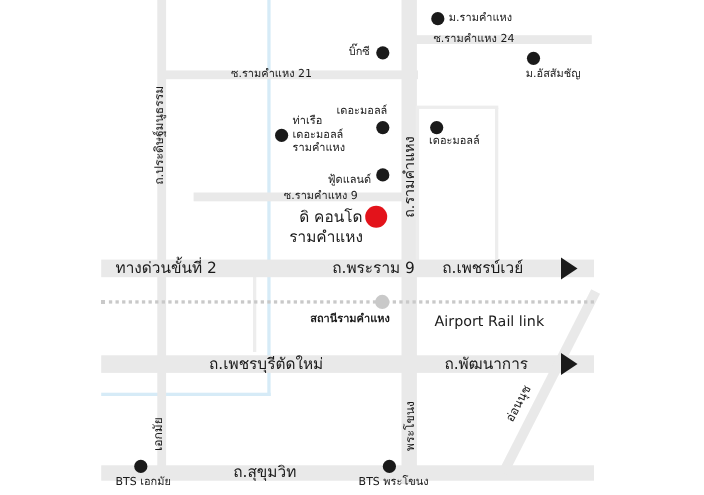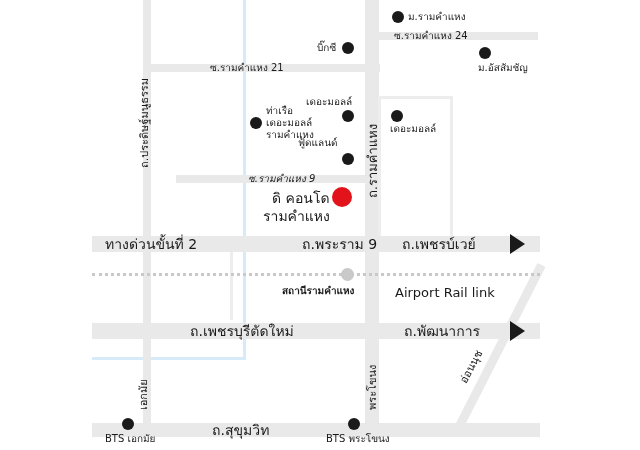--- a/index.html
+++ b/index.html
@@ -54,21 +54,21 @@
 
   <div class="lbl s15" style="left:105px; top:237px;">ทางด่วนขั้นที่ 2</div>
   <div class="lbl s15" style="left:265px; top:237px;margin-left:37px;">ถ.พระราม 9</div>
   <div class="lbl s15" style="left:402px; top:237px;">ถ.เพชรบ์เวย์</div>
   <div class="lbl s13" style="left:395px; top:286px;">Airport Rail link</div>
   <div class="lbl s15" style="left:190px; top:324px;">ถ.เพชรบุรีตัดใหม่</div>
   <div class="lbl s15" style="left:404px; top:324px;">ถ.พัฒนาการ</div>
   <div class="lbl s15" style="left:212px; top:423px;">ถ.สุขุมวิท</div>
   <div class="lbl s10" style="left:210px; top:63px;">ซ.รามคำแหง 21</div>
   <div class="lbl s10" style="left:394px; top:31px;">ซ.รามคำแหง 24</div>
-  <div class="lbl s10" style="left:248px; top:174px;font-style:italic;">ซ.รามคำแหง 9</div>
+  <div class="lbl s10" style="left:258px; top:174px;">ซ.รามคำแหง 9</div>
 
   <div class="lbl s11 vert" style="left:139px; top:168px; transform:rotate(-90deg);">ถ.ประดิษฐ์มนูธรรม</div>
   <div class="lbl s11 vert" style="left:138px; top:410px; transform:rotate(-90deg);">เอกมัย</div>
   <div class="lbl s13 vert" style="left:366px; top:198px; transform:rotate(-90deg);">ถ.รามคำแหง</div>
   <div class="lbl s11 vert" style="left:367px; top:410px; transform:rotate(-90deg);">พระโขนง</div>
   <div class="lbl s11" style="left:458px; top:380px; transform:rotate(-62deg); transform-origin:left top;">อ่อนนุช</div>
 
   <div class="dot" style="left:392px; top:11px;"></div>
   <div class="lbl s10" style="left:408px; top:12px;">ม.รามคำแหง</div>
 
@@ -82,21 +82,21 @@
   <div class="dot" style="left:342px; top:110px;"></div>
 
   <div class="dot" style="left:391px; top:110px;"></div>
   <div class="lbl s10" style="left:390px; top:124px;">เดอะมอลล์</div>
 
   <div class="dot" style="left:250px; top:117px;"></div>
   <div class="lbl s10" style="left:266px; top:106px;">ท่าเรือ</div>
   <div class="lbl s10" style="left:266px; top:118px;">เดอะมอลล์</div>
   <div class="lbl s10" style="left:266px; top:130px;">รามคำแหง</div>
 
-  <div class="lbl s10" style="left:298px; top:138px;">ฟู้ดแลนด์</div>
+  <div class="lbl s10" style="left:298px; top:159px;">ฟู้ดแลนด์</div>
   <div class="dot" style="left:342px; top:153px;"></div>
 
   <div class="dot" style="left:332px; top:187px; width:20px; height:20px; background:#e3131b;"></div>
   <div class="lbl s14" style="left:272px; top:191px;">ดิ คอนโด</div>
   <div class="lbl s14" style="left:263px; top:209px;">รามคำแหง</div>
 
   <div class="lbl s10" style="left:282px; top:286px;font-weight:bold;">สถานีรามคำแหง</div>
 
   <div class="dot" style="left:122px; top:418px;"></div>
   <div class="lbl s10" style="left:105px; top:434px;">BTS เอกมัย</div>

